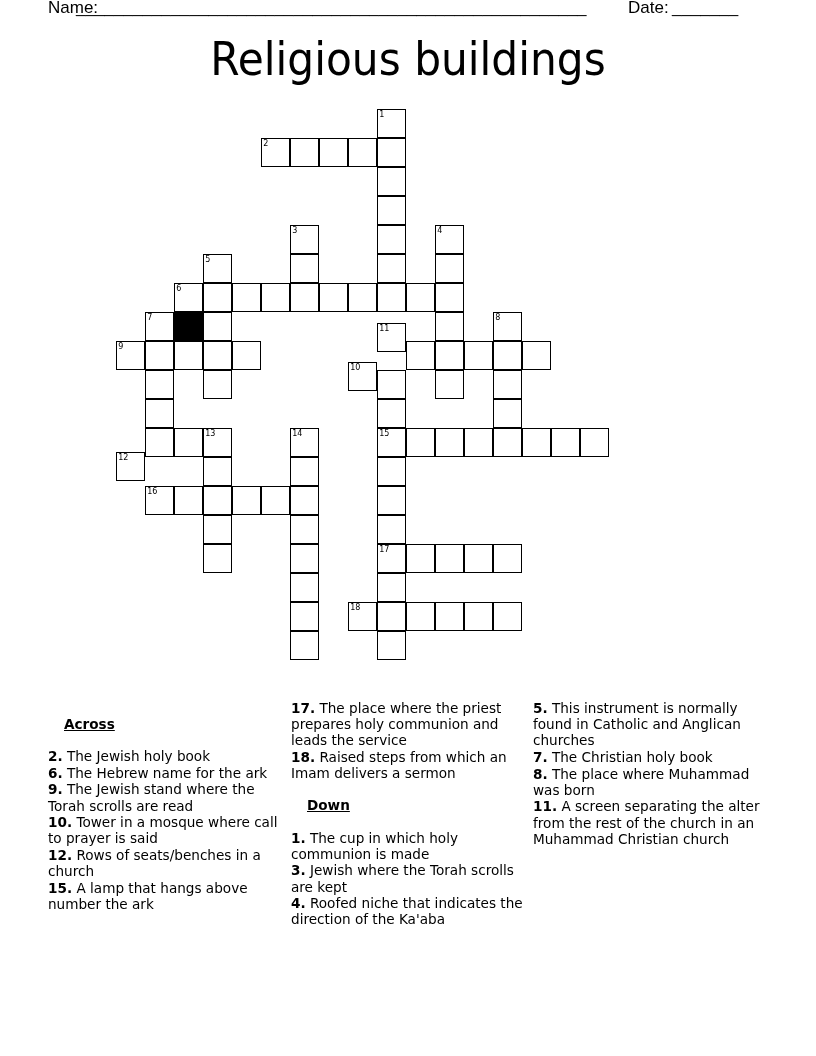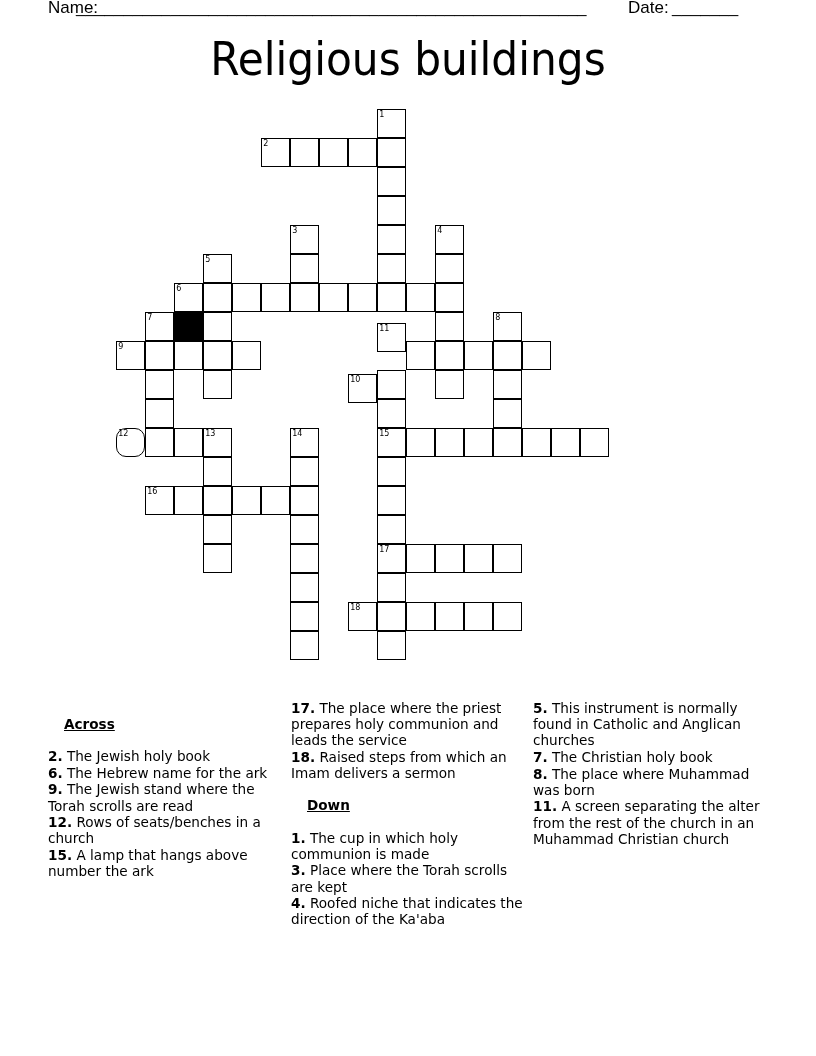--- a/index.html
+++ b/index.html
@@ -98,40 +98,40 @@
     <div class="cell" style="left: 494px; top: 313px;">
       <span class="num">8</span>
     </div>
     <div class="cell" style="left: 117px; top: 342px;">
       <span class="num">9</span>
     </div>
     <div class="cell" style="left: 146px; top: 342px;"></div>
     <div class="cell" style="left: 175px; top: 342px;"></div>
     <div class="cell" style="left: 204px; top: 342px;"></div>
     <div class="cell" style="left: 233px; top: 342px;"></div>
-    <div class="cell" style="left: 349px; top: 342px; margin-top: 32px;">
+    <div class="cell" style="left: 349px; top: 330px; margin-top: 32px;">
       <span class="num">10</span>
     </div>
     <div class="cell" style="left: 378px; top: 324px;">
       <span class="num">11</span>
     </div>
     <div class="cell" style="left: 407px; top: 342px;"></div>
     <div class="cell" style="left: 436px; top: 342px;"></div>
     <div class="cell" style="left: 465px; top: 342px;"></div>
     <div class="cell" style="left: 494px; top: 342px;"></div>
     <div class="cell" style="left: 523px; top: 342px;"></div>
     <div class="cell" style="left: 146px; top: 371px;"></div>
     <div class="cell" style="left: 204px; top: 371px;"></div>
     <div class="cell" style="left: 378px; top: 371px;"></div>
     <div class="cell" style="left: 436px; top: 371px;"></div>
     <div class="cell" style="left: 494px; top: 371px;"></div>
     <div class="cell" style="left: 146px; top: 400px;"></div>
     <div class="cell" style="left: 378px; top: 400px;"></div>
     <div class="cell" style="left: 494px; top: 400px;"></div>
-    <div class="cell" style="left: 117px; top: 429px; border-radius: 10px;">
+    <div class="cell" style="left: 117px; top: 453px;">
       <span class="num">12</span>
     </div>
     <div class="cell" style="left: 146px; top: 429px;"></div>
     <div class="cell" style="left: 175px; top: 429px;"></div>
     <div class="cell" style="left: 204px; top: 429px;">
       <span class="num">13</span>
     </div>
     <div class="cell" style="left: 291px; top: 429px;">
       <span class="num">14</span>
     </div>
@@ -182,30 +182,31 @@
     <div class="cell" style="left: 494px; top: 603px;"></div>
     <div class="cell" style="left: 291px; top: 632px;"></div>
     <div class="cell" style="left: 378px; top: 632px;"></div>
   </div>
 
 <div class="clues col1">
   <div class="section-head">Across</div>
   <div class="clue"><b>2.</b> <span>The Jewish holy book</span></div>
   <div class="clue"><b>6.</b> <span>The Hebrew name for the ark</span></div>
   <div class="clue"><b>9.</b> <span>The Jewish stand where the Torah scrolls are read</span></div>
+  <div class="clue"><b>10.</b> <span>Tower in a mosque where call to prayer is said</span></div>
   <div class="clue"><b>12.</b> <span>Rows of seats/benches in a church</span></div>
   <div class="clue"><b>15.</b> <span>A lamp that hangs above number the ark</span></div>
 </div>
 
 <div class="clues col2">
   <div class="clue"><b>17.</b> <span>The place where the priest prepares holy communion and leads the service</span></div>
   <div class="clue"><b>18.</b> <span>Raised steps from which an Imam delivers a sermon</span></div>
   <div class="section-head">Down</div>
   <div class="clue"><b>1.</b> <span>The cup in which holy communion is made</span></div>
-  <div class="clue"><b>3.</b> <span>Place where the Torah scrolls are kept</span></div>
+  <div class="clue"><b>3.</b> <span>Jewish where the Torah scrolls are kept</span></div>
   <div class="clue"><b>4.</b> <span>Roofed niche that indicates the direction of the Ka'aba</span></div>
 </div>
 
 <div class="clues col3">
   <div class="clue"><b>5.</b> <span>This instrument is normally found in Catholic and Anglican churches</span></div>
   <div class="clue"><b>7.</b> <span>The Christian holy book</span></div>
   <div class="clue"><b>8.</b> <span>The place where Muhammad was born</span></div>
   <div class="clue"><b>11.</b> <span>A screen separating the alter from the rest of the church in an Muhammad Christian church</span></div>
 </div>
 

